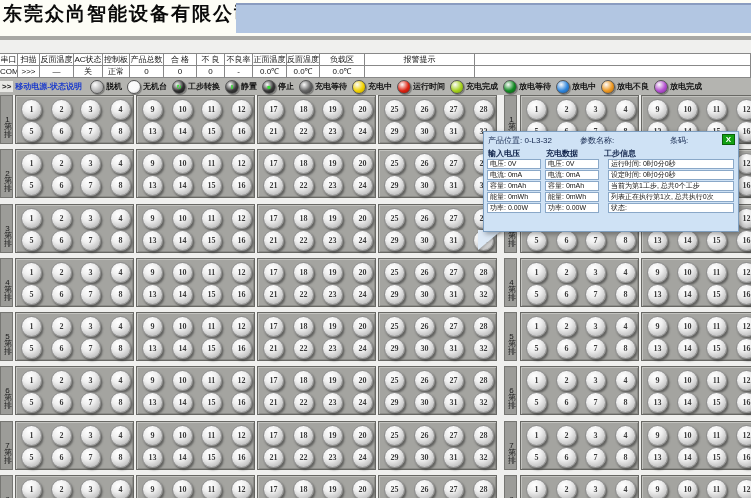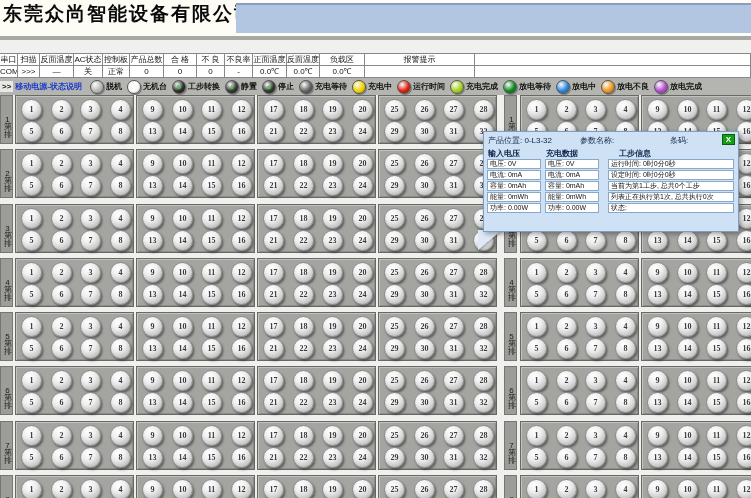--- a/index.html
+++ b/index.html
@@ -693,21 +693,21 @@
         <div class="p-field">功率: 0.00W</div>
       </div>
       <div class="p-sec-title" style="left: 62px;">充电数据</div>
       <div class="p-col" style="left: 61px; width: 54px;">
         <div class="p-field">电压: 0V</div>
         <div class="p-field">电流: 0mA</div>
         <div class="p-field">容量: 0mAh</div>
         <div class="p-field">能量: 0mWh</div>
         <div class="p-field">功率: 0.00W</div>
       </div>
-      <div class="p-sec-title" style="left: 135px;">工步信息</div>
+      <div class="p-sec-title" style="left: 120px;">工步信息</div>
       <div class="p-col" style="left: 124px; width: 126px;">
         <div class="p-field">运行时间: 0时0分0秒</div>
         <div class="p-field">设定时间: 0时0分0秒</div>
         <div class="p-field">当前为第1工步, 总共0个工步</div>
         <div class="p-field">列表正在执行第1次, 总共执行0次</div>
         <div class="p-field">状态:</div>
       </div>
     </div>
 
 </div>

